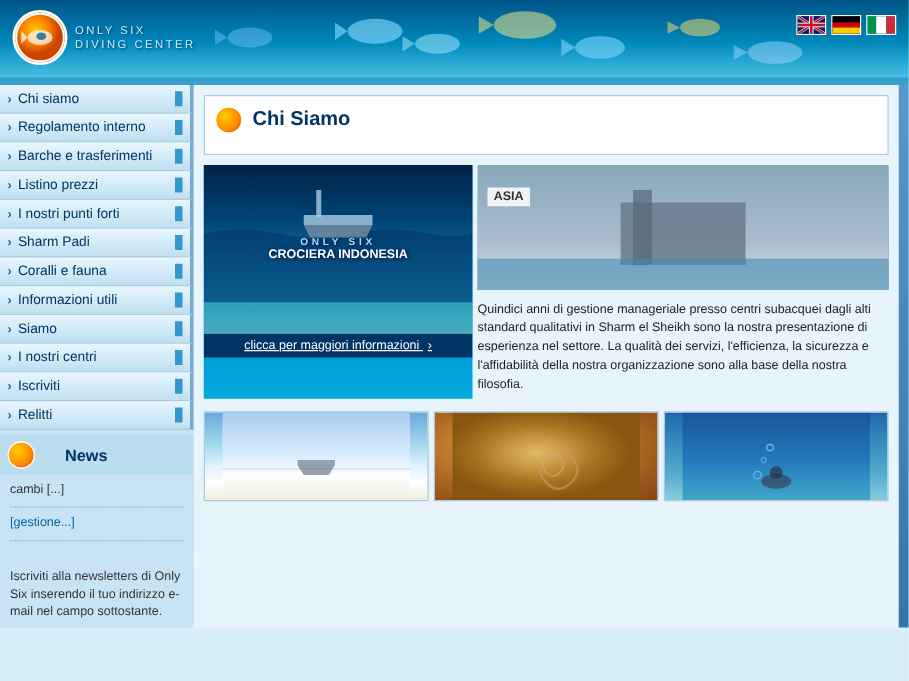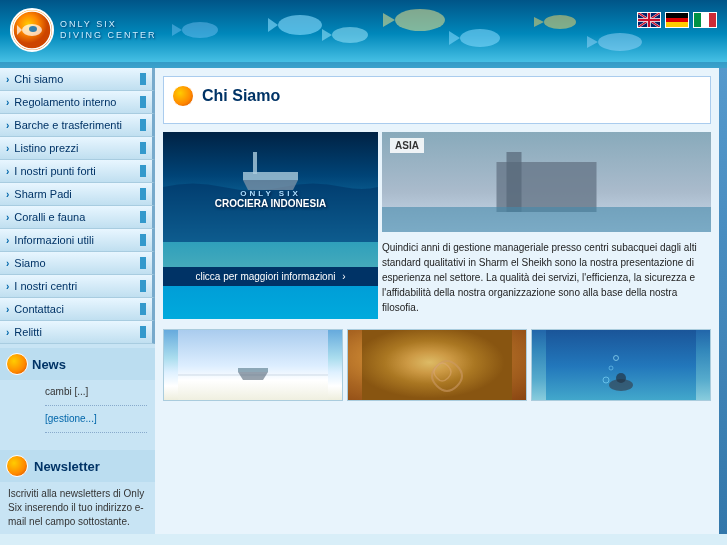--- a/index.html
+++ b/index.html
@@ -110,42 +110,41 @@
 
     
     #news-section {
       margin-top: 4px;
       background: #c8e4f4;
       padding: 0;
     }
     #news-header {
       display: flex;
       align-items: center;
-      gap: 4px;
+      gap: 24px;
       padding: 5px 6px;
       background: #bbddf0;
     }
     .section-icon {
       width: 22px; height: 22px;
       border-radius: 50%;
       background: radial-gradient(circle at 35% 35%, #ffcc00, #ff8800 60%, #cc4400 100%);
       border: 1px solid #fff;
       flex-shrink: 0;
     }
     #news-title {
       font-weight: bold;
       color: #003366;
       font-size: 13px;
     }
     #news-content {
       padding: 5px 8px;
       color: #333;
       font-size: 10px;
       line-height: 1.4;
-      margin-left: 37px;
     }
     #news-readmore {
       display: block;
       color: #0066aa;
       text-decoration: none;
       margin-top: 4px;
       font-size: 10px;
     }
     .dotted-line {
       border-top: 1px dotted #88aacc;
@@ -242,38 +241,39 @@
       text-align: center;
       text-shadow: 1px 1px 3px #001133;
       line-height: 1.2;
     }
     #crociera-caption {
       background: #003366;
       color: #fff;
       font-size: 10px;
       padding: 4px 6px;
       text-align: center;
+      text-decoration: underline;
     }
 
     
     #asia-section {
       flex: 1;
       display: flex;
       flex-direction: column;
       gap: 4px;
     }
     #asia-image {
       height: 100px;
       background: linear-gradient(180deg, #aaccdd 0%, #88aacc 50%, #667799 100%);
       position: relative;
       overflow: hidden;
     }
     .asia-label {
       position: absolute;
-      top: 6px; left: 8px;
+      top: 18px; left: 8px;
       background: rgba(255,255,255,0.85);
       color: #333;
       font-size: 10px;
       font-weight: bold;
       padding: 2px 5px;
     }
     #asia-text {
       font-size: 10px;
       color: #222;
       line-height: 1.5;
@@ -447,21 +447,21 @@
         <span>Siamo</span>
         <div class="nav-blue-bar"></div>
       </div>
       <div class="nav-item">
         <span class="nav-arrow">›</span>
         <span>I nostri centri</span>
         <div class="nav-blue-bar"></div>
       </div>
       <div class="nav-item">
         <span class="nav-arrow">›</span>
-        <span>Contattaci</span>
+        <span>Iscriviti</span>
         <div class="nav-blue-bar"></div>
       </div>
       <div class="nav-item">
         <span class="nav-arrow">›</span>
         <span>Relitti</span>
         <div class="nav-blue-bar"></div>
       </div>
     </div>
 
     <div id="news-section">
@@ -471,24 +471,20 @@
       </div>
       <div id="news-content">
         <span>cambi [...]</span>
         <div class="dotted-line"></div>
         <a id="news-readmore" href="#">[gestione...]</a>
         <div class="dotted-line"></div>
       </div>
     </div>
 
     <div id="newsletter-section">
-      <div id="newsletter-header">
-        <div class="section-icon"></div>
-        <span id="newsletter-title">Newsletter</span>
-      </div>
       <div id="newsletter-content">
         <span>Iscriviti alla newsletters di Only Six inserendo il tuo indirizzo e-mail nel campo sottostante.</span>
       </div>
     </div>
   </div>
 
   <div id="content">
 
     <div id="chi-siamo-section">
       <div id="chi-siamo-header">

